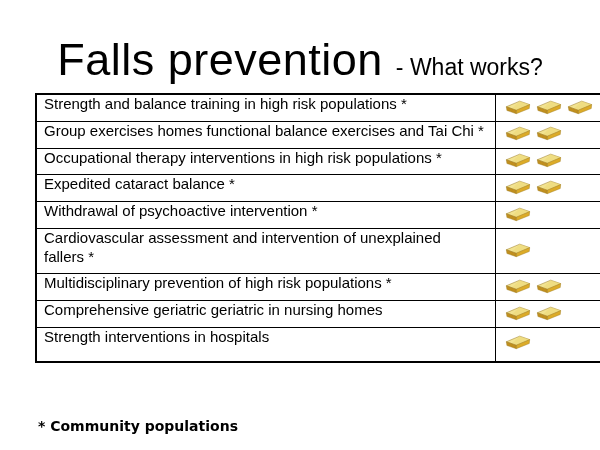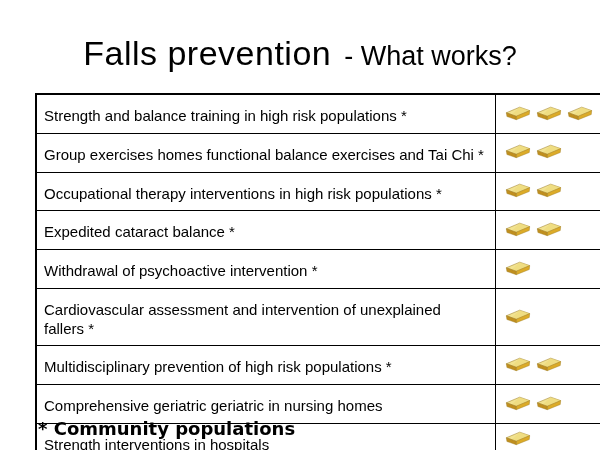--- a/index.html
+++ b/index.html
@@ -20,44 +20,44 @@
     position: absolute;
     top: 34px;
     left: 0;
     width: 100%;
     text-align: center;
     font-weight: 400;
     margin: 0;
     white-space: nowrap;
   }
   .title-main {
-    font-size: 34px;
+    font-size: 45px;
     letter-spacing: 0.5px;
   }
   .title-sub {
-    font-size: 27px;
+    font-size: 23px;
     margin-left: 13px;
   }
   .works-table {
     position: absolute;
     left: 35px;
     top: 93px;
     width: 548px;
     border-collapse: collapse;
     table-layout: fixed;
     border: 2px solid #000000;
   }
   .works-table td {
     border: 1px solid #000000;
   }
   .label-cell {
     width: 441px;
     font-size: 15px;
     line-height: 1.25;
-    padding: 12px 10px 7px 7px;
+    padding: 0 10px 7px 7px;
     vertical-align: middle;
     margin-top: 28px;
   }
   .bars-cell {
     width: 97px;
     padding: 2px 2px 2px 9px;
     vertical-align: middle;
     white-space: nowrap;
   }
   .works-table tr:last-child .label-cell {
@@ -73,21 +73,21 @@
     height: 19px;
     margin-right: 5px;
     vertical-align: middle;
   }
   .footnote {
     position: absolute;
     left: 38px;
     top: 418px;
     font-family: "DejaVu Sans", sans-serif;
     font-weight: bold;
-    font-size: 18px;
+    font-size: 14px;
   }
 </style>
 </head>
 <body>
 
 <div class="slide">
 
   <h1 class="title">
     <span class="title-main">Falls prevention</span><span class="title-sub">- What works?</span>
   </h1>

